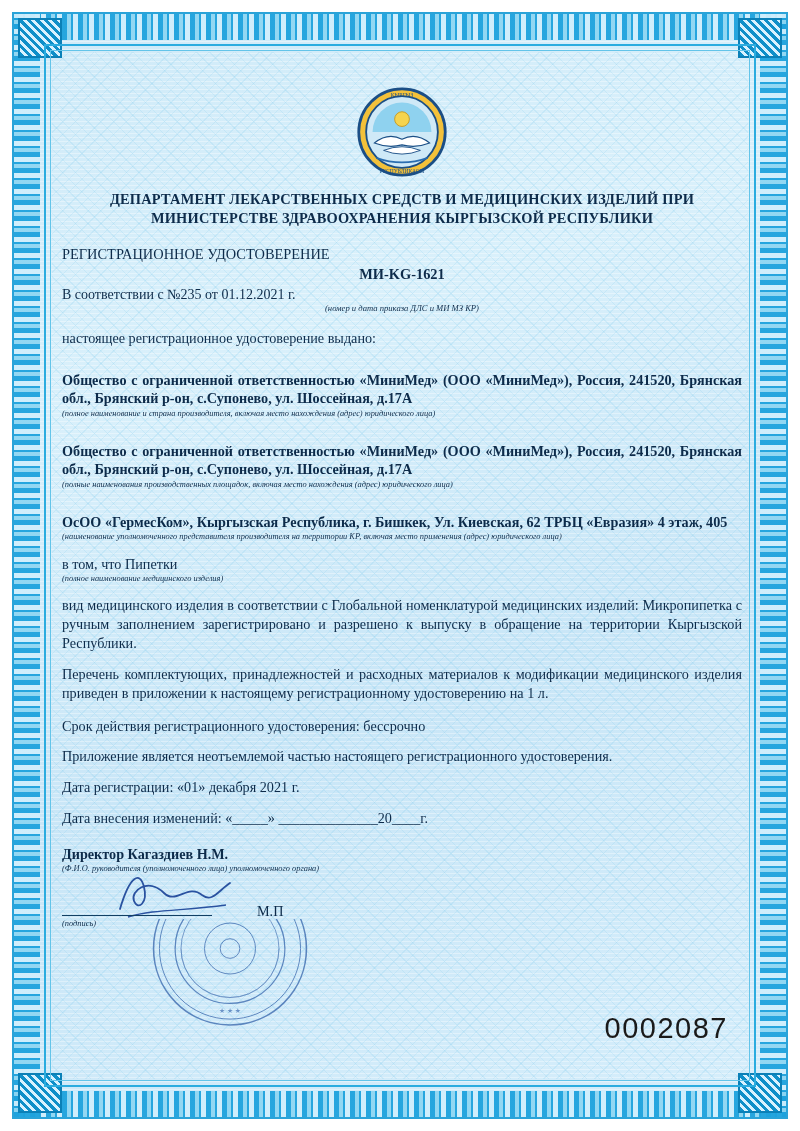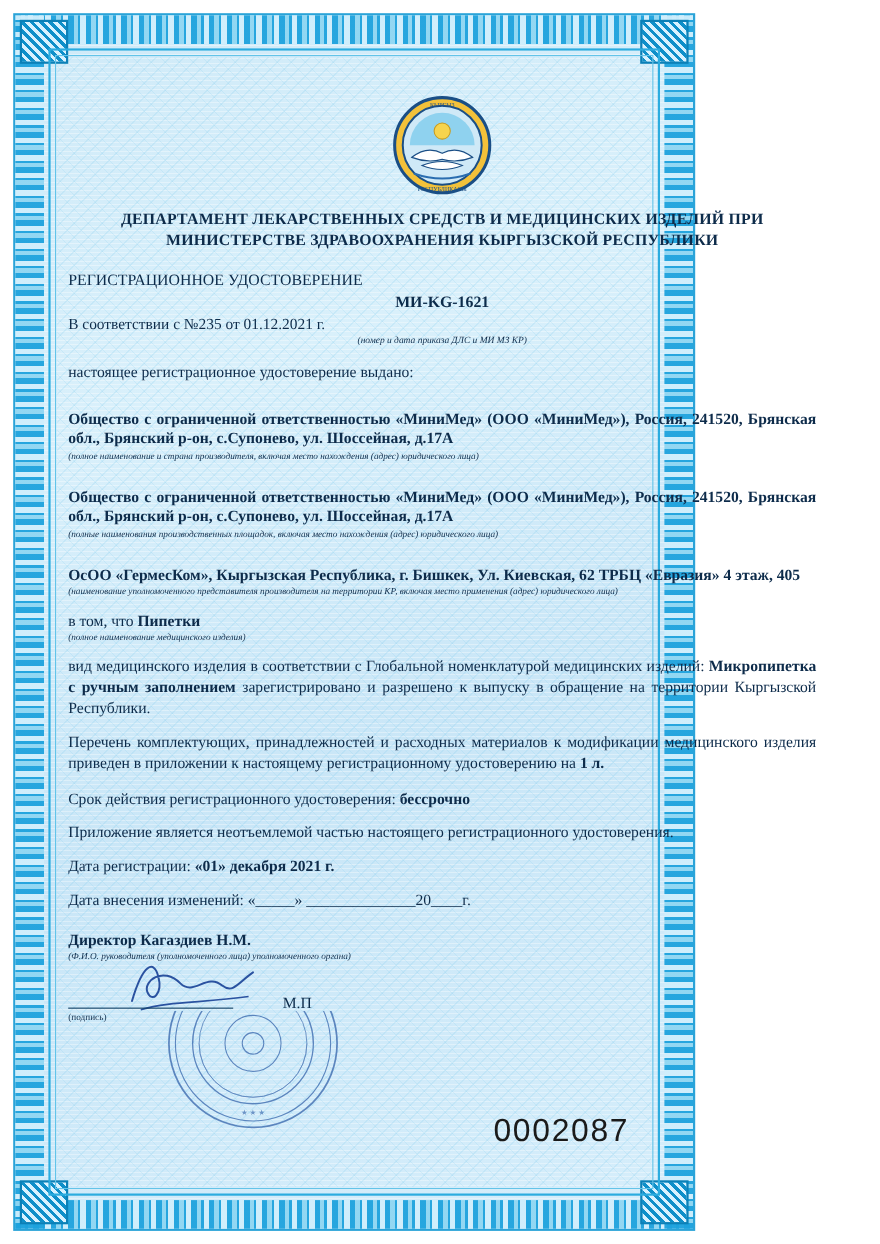--- a/index.html
+++ b/index.html
@@ -14,21 +14,21 @@
     color: #0d2b4a;
     position: relative;
     overflow: hidden;
   }
 
   
   .certificate {
     position: absolute;
     left: 12px;
     top: 12px;
-    width: 620px;
+    width: 776px;
     height: 1107px;
     background:
       repeating-linear-gradient(0deg, rgba(255,255,255,0.0) 0px, rgba(255,255,255,0.0) 3px, rgba(255,255,255,0.35) 3px, rgba(255,255,255,0.35) 4px),
       linear-gradient(160deg, #cfeaf8 0%, #d9f0fb 30%, #c9e6f7 60%, #d6eefb 100%);
     box-sizing: border-box;
     border: 2px solid #2aa3d8;
   }
 
   
   .band {
@@ -141,21 +141,21 @@
     margin-top: 16px;
     text-align: left;
   }
   .para {
     margin-top: 12px;
     font-size: 14.2px;
     line-height: 1.33;
     text-align: justify;
   }
   .para.justify-full { text-align: justify; text-align-last: left; }
-  .bold { font-weight: bold; }
+  .bold { font-weight: normal; }
   .caption {
     font-style: italic;
     font-size: 8.4px;
     line-height: 1.2;
     margin-top: 1px;
   }
   .blk { margin-top: 10px; }
   .blk .line {
     font-weight: bold;
     font-size: 14.2px;
@@ -197,20 +197,21 @@
   .mp {
     position: absolute;
     left: 195px;
     top: 4px;
     font-size: 14.2px;
   }
   .podpis {
     position: absolute;
     left: 0;
     top: 20px;
+    font-style: italic;
     font-size: 8.4px;
   }
 
   
   .scribble {
     position: absolute;
     left: 52px;
     top: -34px;
     width: 120px;
     height: 56px;

